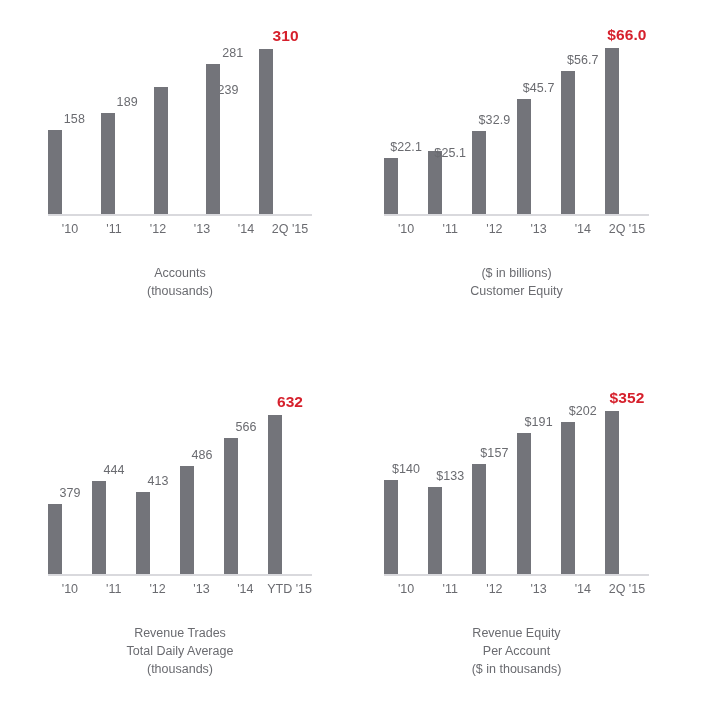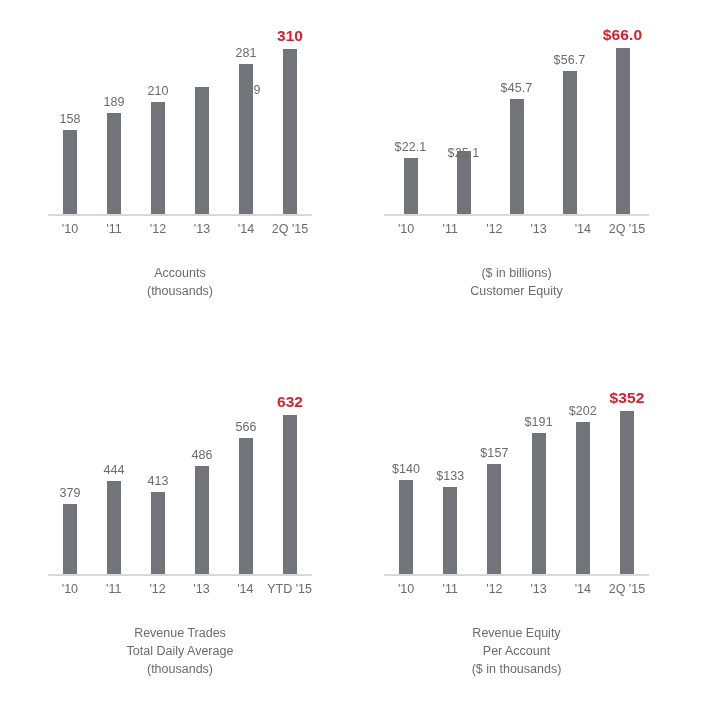--- a/index.html
+++ b/index.html
@@ -57,21 +57,21 @@
     align-items: flex-end;
     justify-content: space-between;
   }
   .bar-slot {
     position: relative;
     flex: 1 1 0;
     height: 100%;
     display: flex;
     flex-direction: column;
     justify-content: flex-end;
-    align-items: center;
+    align-items: flex-start;
   }
   .bar {
     width: 14px;
     background: #73747a;
   }
   .bar-value {
     position: absolute;
     left: 50%;
     transform: translateX(-50%);
     white-space: nowrap;
@@ -127,24 +127,20 @@
     <div class="chart-panel left tl">
       <div class="plot">
         <div class="bars">
             <div class="bar-slot">
               <div class="bar-value" style="bottom: 88.2667px;">158</div>
               <div class="bar" style="height: 84.2667px; background: rgb(115, 116, 122);"></div>
             </div>
             <div class="bar-slot">
               <div class="bar-value" style="bottom: 104.8px;">189</div>
               <div class="bar" style="height: 100.8px; background: rgb(115, 116, 122);"></div>
-            </div>
-            <div class="bar-slot">
-              <div class="bar-value" style="bottom: 116px;">210</div>
-              <div class="bar" style="height: 112px; background: rgb(115, 116, 122);"></div>
             </div>
             <div class="bar-slot">
               <div class="bar-value" style="bottom: 117px; margin-left: 48px;">239</div>
               <div class="bar" style="height: 127.467px; background: rgb(115, 116, 122);"></div>
             </div>
             <div class="bar-slot">
               <div class="bar-value" style="bottom: 153.867px;">281</div>
               <div class="bar" style="height: 149.867px; background: rgb(115, 116, 122);"></div>
             </div>
             <div class="bar-slot">
@@ -173,20 +169,24 @@
         <div class="bars">
             <div class="bar-slot">
               <div class="bar-value" style="bottom: 59.5657px;">$22.1</div>
               <div class="bar" style="height: 55.5657px; background: rgb(115, 116, 122);"></div>
             </div>
             <div class="bar-slot">
               <div class="bar-value" style="bottom: 54px;">$25.1</div>
               <div class="bar" style="height: 63.1086px; background: rgb(115, 116, 122);"></div>
             </div>
             <div class="bar-slot">
+              <div class="bar-value" style="bottom: 86.72px;">$32.9</div>
+              <div class="bar" style="height: 82.72px; background: rgb(115, 116, 122);"></div>
+            </div>
+            <div class="bar-slot">
               <div class="bar-value" style="bottom: 118.903px;">$45.7</div>
               <div class="bar" style="height: 114.903px; background: rgb(115, 116, 122);"></div>
             </div>
             <div class="bar-slot">
               <div class="bar-value" style="bottom: 146.56px;">$56.7</div>
               <div class="bar" style="height: 142.56px; background: rgb(115, 116, 122);"></div>
             </div>
             <div class="bar-slot">
               <div class="bar-value hl" style="bottom: 169.943px;">$66.0</div>
               <div class="bar" style="height: 165.943px; background: rgb(115, 116, 122);"></div>

